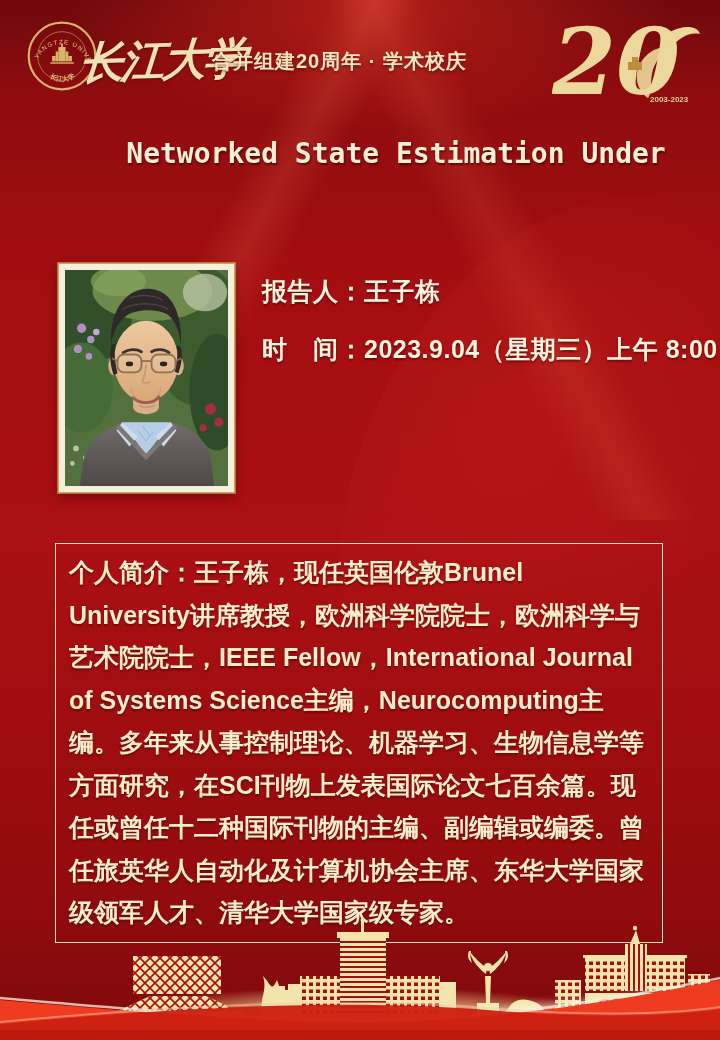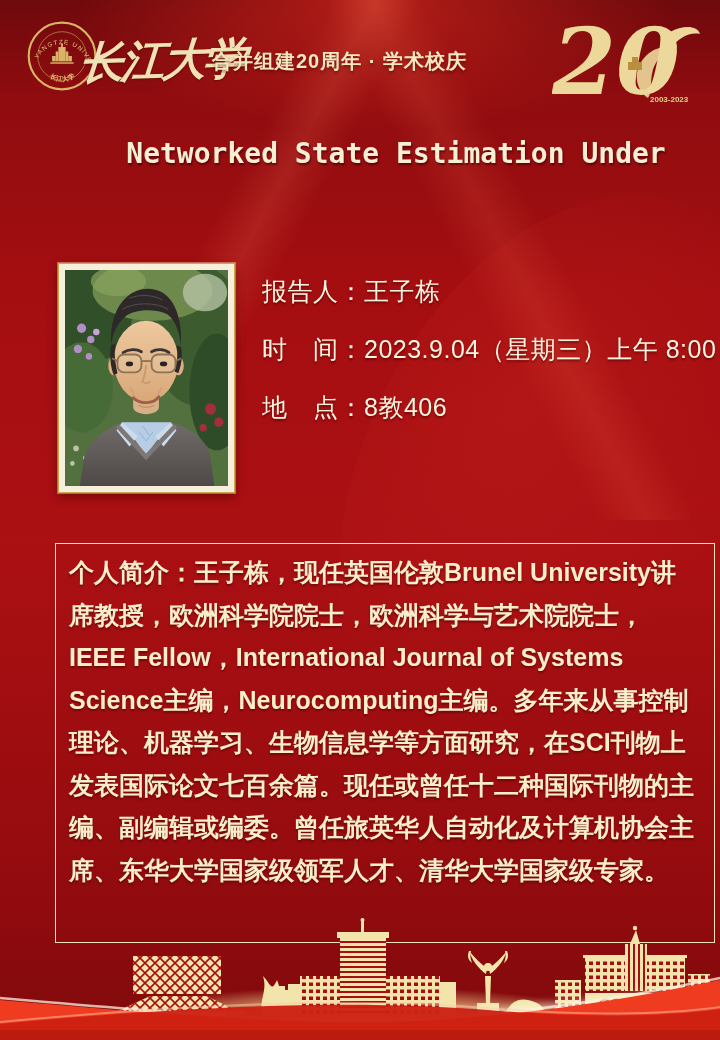--- a/index.html
+++ b/index.html
@@ -36,25 +36,25 @@
     text-shadow:1px 2px 2px rgba(60,0,0,.65);white-space:nowrap;margin-left:36px;}
 
   
   .photoFrame{position:absolute;left:58px;top:263px;width:177px;height:230px;
     background:#f5efdc;border:1px solid #caa94f;box-shadow:0 0 0 1px rgba(240,220,160,.45),0 4px 10px rgba(50,0,0,.45);
     padding:6px;box-sizing:border-box;}
   .photoFrame svg{display:block;width:163px;height:216px;}
 
   
   .infoBlock{position:absolute;left:262px;top:262px;width:450px;}
-  .infoLine{height:58px;line-height:58px;font-size:25px;font-weight:normal;color:#fcf6e0;
+  .infoLine{height:58px;line-height:58px;font-size:25px;font-weight:bold;color:#fcf6e0;
     text-shadow:0 2px 2px rgba(70,0,0,.55);white-space:nowrap;letter-spacing:.5px;}
 
   
-  .bioBox{position:absolute;left:55px;top:543px;width:660px;height:400px;
+  .bioBox{position:absolute;left:55px;top:543px;width:608px;height:400px;
     border:1.5px solid #efe3bc;box-sizing:border-box;padding:7px 14px 0 13px;}
   .bioText{font-size:25px;font-weight:bold;color:#f8eecb;line-height:42.5px;
     text-shadow:0 2px 2px rgba(70,0,0,.5);text-align:left;}
 
   
   .glow{position:absolute;left:20px;top:965px;width:680px;height:90px;
     background:radial-gradient(ellipse 50% 50% at 50% 60%,rgba(255,255,240,.95),rgba(255,226,150,.55) 42%,rgba(255,170,70,0) 72%);
     pointer-events:none;}
   .skyline{position:absolute;left:0;top:918px;width:720px;height:122px;}
   .waves{position:absolute;left:0;top:900px;width:720px;height:140px;}
@@ -191,21 +191,20 @@
         <path d="M105,125 C102,132 100,135 97,138" stroke="#cf9f78" stroke-width="1.5" fill="none"></path>
         <path d="M74,136 C81,143 96,143 102,135" stroke="#9c5f4a" stroke-width="3" fill="none" stroke-linecap="round"></path>
         <path d="M80,144 C85,147 92,147 97,144" stroke="#c2906c" stroke-width="1.5" fill="none"></path>
       </g>
     </svg>
   </div>
 
   <div class="infoBlock">
     <div class="infoLine">报告人：王子栋</div>
     <div class="infoLine">时　间：2023.9.04（星期三）上午 8:00</div>
-    <div class="infoLine">地　点：8教406</div>
   </div>
 
   <div class="bioBox">
     <div class="bioText">个人简介：王子栋，现任英国伦敦Brunel University讲席教授，欧洲科学院院士，欧洲科学与艺术院院士，IEEE Fellow，International Journal of Systems Science主编，Neurocomputing主编。多年来从事控制理论、机器学习、生物信息学等方面研究，在SCI刊物上发表国际论文七百余篇。现任或曾任十二种国际刊物的主编、副编辑或编委。曾任旅英华人自动化及计算机协会主席、东华大学国家级领军人才、清华大学国家级专家。</div>
   </div>
 
   <div class="glow"></div>
 
   <svg class="skyline" viewBox="0 0 720 122">
     <defs>

